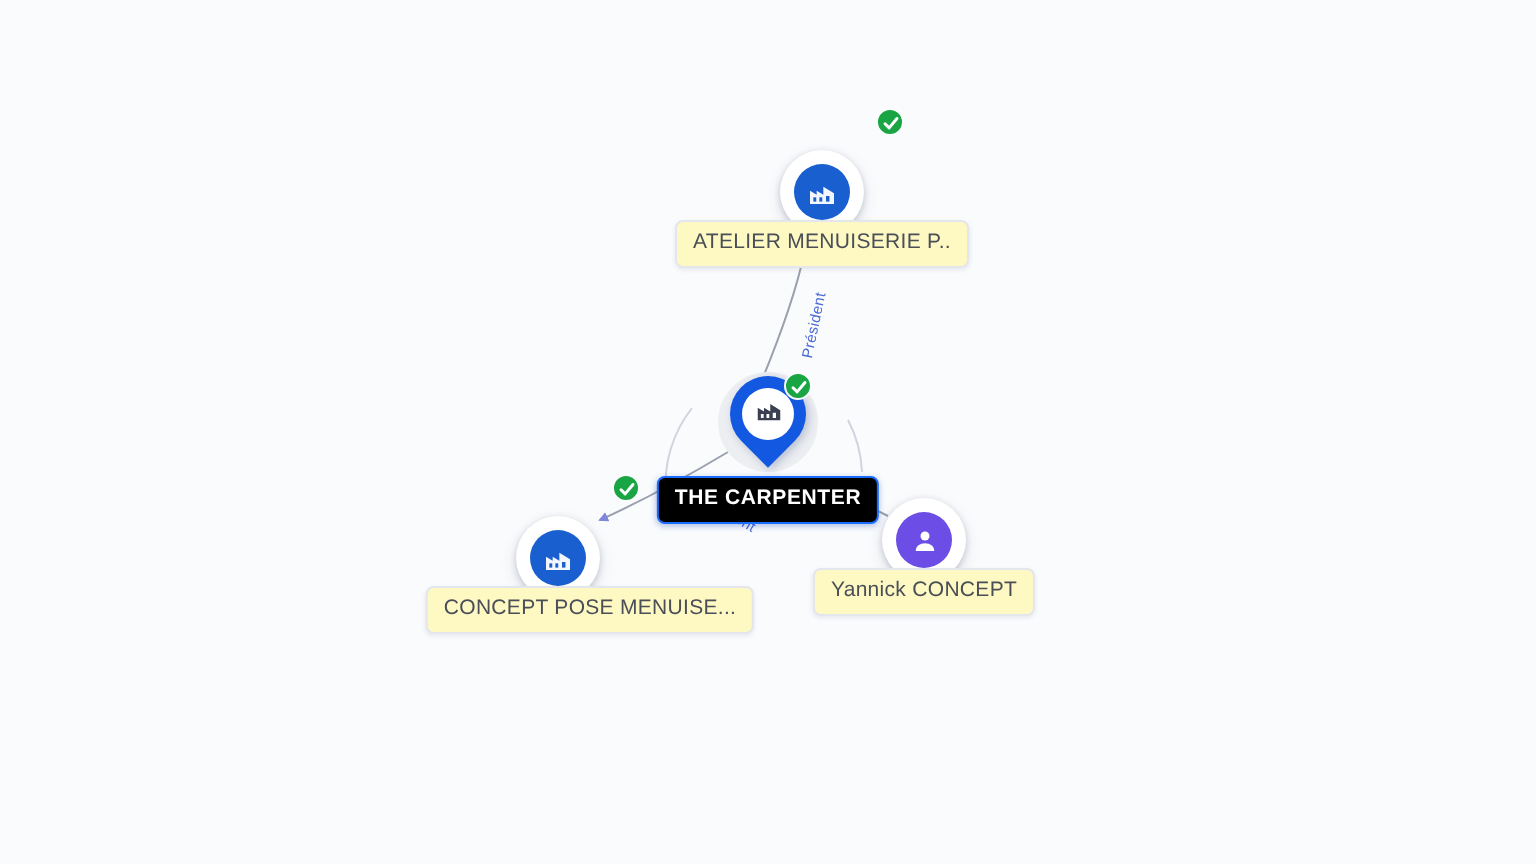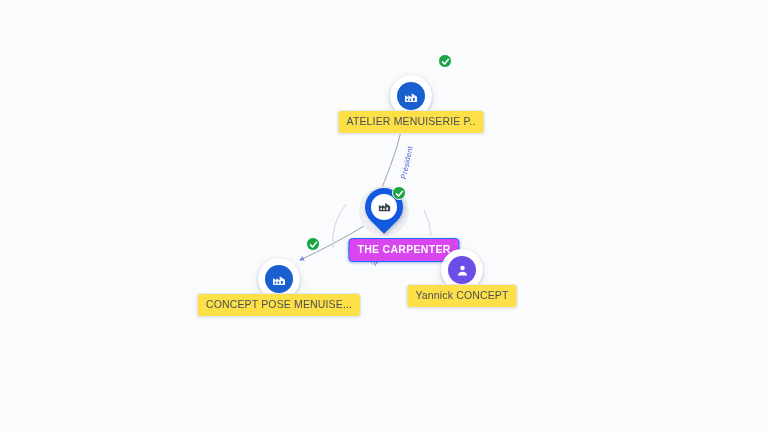--- a/index.html
+++ b/index.html
@@ -130,33 +130,32 @@
   
   .node-label {
     position: absolute;
     transform: translateX(-50%);
     white-space: nowrap;
     font-size: 10.5px;
     line-height: 1;
     letter-spacing: 0.15px;
     padding: 5px 8px 6px 8px;
     border-radius: 4px;
-    background: #fde047;
+    background: #fef9c3;
     color: #4a4f57;
     border: 1px solid #e3e6ec;
     box-shadow: 0 1px 2px rgba(60,70,95,0.10);
   }
   .node-label.selected {
-    background: #d946ef;
+    background: #000000;
     color: #ffffff;
     border: 1px solid #1a6dff;
     font-weight: bold;
     letter-spacing: 0.3px;
     box-shadow: 0 1px 3px rgba(20,70,180,0.35);
-    margin-left: 20px;
   }
 
   
   .edge-label {
     position: absolute;
     font-size: 7.5px;
     color: #4b6ad6;
     white-space: nowrap;
     transform-origin: 0 0;
     letter-spacing: 0.2px;
@@ -243,21 +242,21 @@
             <rect x="15" y="15" width="2.6" height="4.2" fill="#1a5fd0"></rect>
           </svg>
         </span>
       </div>
       <div class="badge-check">
         <svg width="9" height="9" viewBox="0 0 24 24" fill="none" stroke="#ffffff" stroke-width="4" stroke-linecap="round" stroke-linejoin="round">
           <polyline points="4,13 9.5,18.5 20,6"></polyline>
         </svg>
       </div>
     </div>
-    <div class="node-label" style="left:0px; top:14px;">CONCEPT POSE MENUISE...</div>
+    <div class="node-label" style="left:16px; top:14px;">CONCEPT POSE MENUISE...</div>
   </div>
 
   <div class="node" style="left:462px; top:270px;">
     <div class="node-circle">
       <div class="node-disc person">
         <span>
           <svg width="15" height="15" viewBox="0 0 24 24" fill="#ffffff">
             <circle cx="12" cy="8" r="3.6"></circle>
             <path d="M4.6 20c0-4 3.4-6.2 7.4-6.2s7.4 2.2 7.4 6.2z"></path>
           </svg>

